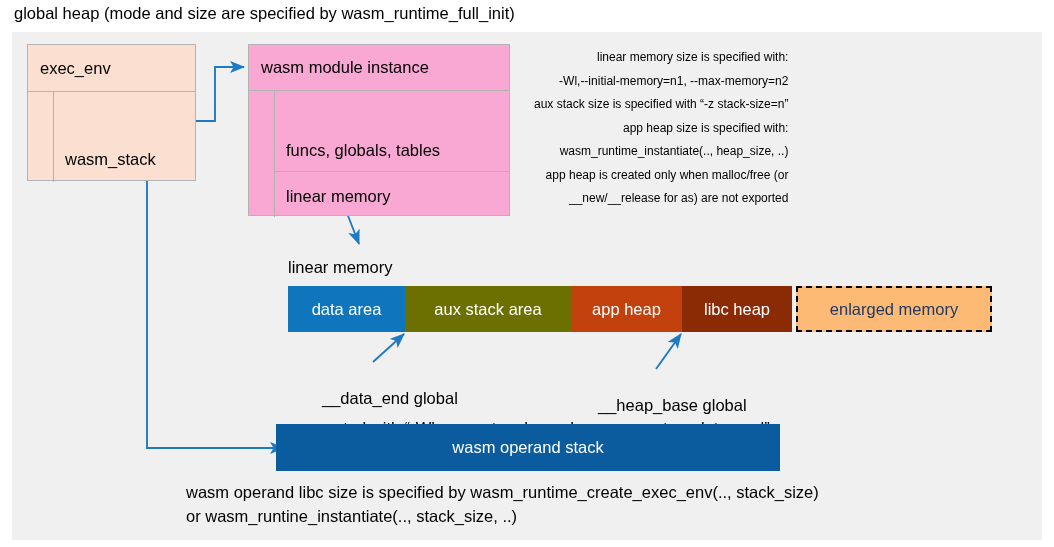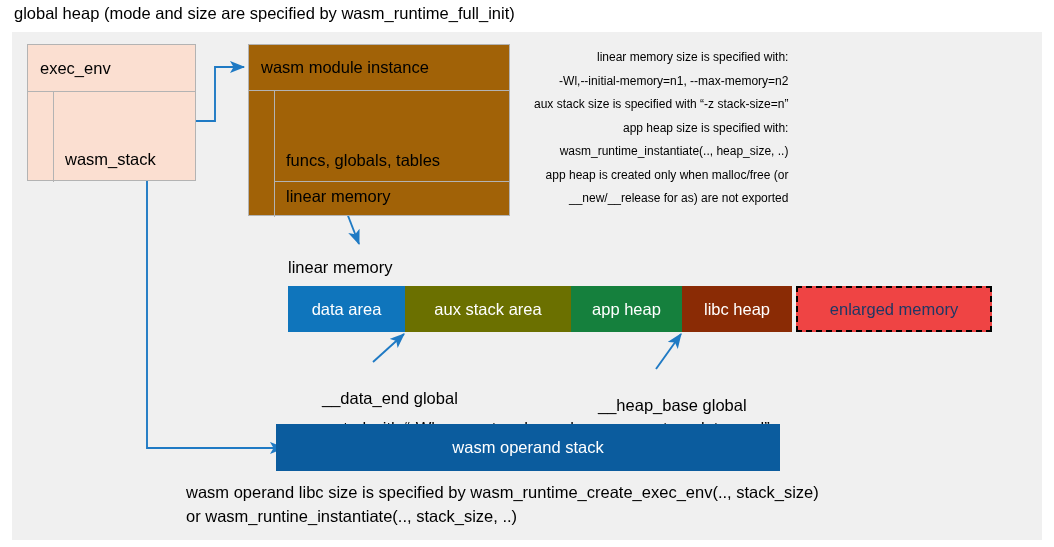--- a/index.html
+++ b/index.html
@@ -29,21 +29,21 @@
     background: #f0f0f0;
   }
 
   
   .box {
     position: absolute;
     box-sizing: border-box;
     border: 1px solid #b3b3b3;
   }
   .box-exec { background: #fbdfd1; }
-  .box-mod  { background: #a16207; }
+  .box-mod  { background: #f9a8d4; }
 
   .box-header {
     position: absolute;
     box-sizing: border-box;
     left: 0; top: 0; right: 0;
     display: flex; align-items: center;
     padding-left: 12px;
     font-size: 16.5px;
     border-bottom: 1px solid #b3b3b3;
   }
@@ -85,21 +85,21 @@
   .seg {
     position: absolute;
     box-sizing: border-box;
     height: 100%;
     display: flex; align-items: center; justify-content: center;
     color: #ffffff;
     font-size: 16.5px;
     white-space: nowrap;
   }
   .seg.enlarged {
-    background: #ef4444;
+    background: #fdba74;
     color: #1f3864;
     border: 2.5px dashed #000000;
   }
 
   .opstack {
     position: absolute;
     display: flex; align-items: center; justify-content: center;
     color: #ffffff;
     font-size: 16.5px;
     white-space: nowrap;
@@ -149,38 +149,38 @@
 
     <div class="box box-exec" style="left:15px; top:12px; width:169px; height:137px;">
       <div class="box-header" style="height:47px;">exec_env</div>
       <div class="box-gutter" style="top:47px; height:90px;"></div>
       <div class="box-row last" style="top:92px; height:45px;">wasm_stack</div>
     </div>
 
     <div class="box box-mod" style="left:236px; top:12px; width:262px; height:172px;">
       <div class="box-header" style="height:46px;">wasm module instance</div>
       <div class="box-gutter" style="top:46px; height:126px;"></div>
-      <div class="box-row" style="top:95px; height:42px;">funcs, globals, tables</div>
+      <div class="box-row" style="top:85px; height:42px;">funcs, globals, tables</div>
       <div class="box-row last" style="top:130px; height:42px;">linear memory</div>
     </div>
 
     <div class="note" style="left:522px; top:14px;"><span>linear memory size is specified with:</span>
 <span>    -Wl,--initial-memory=n1, --max-memory=n2</span>
 <span>aux stack size is specified with “-z stack-size=n”</span>
 <span>app heap size is specified with:</span>
 <span>    wasm_runtime_instantiate(.., heap_size, ..)</span>
 <span>app heap is created only when malloc/free (or</span>
 <span>__new/__release for as) are not exported</span></div>
 
     <div class="lm-label" style="left:276px; top:226px;">linear memory</div>
 
     <div class="mem-bar" style="left:276px; top:254px; width:704px; height:46px;">
       <div class="seg" style="left:0px; width:117px; background:#0f75bc;">data area</div>
       <div class="seg" style="left:117px; width:166px; background:#6b7000;">aux stack area</div>
-      <div class="seg" style="left:283px; width:111px; background:#15803d;">app heap</div>
+      <div class="seg" style="left:283px; width:111px; background:#c2410c;">app heap</div>
       <div class="seg" style="left:394px; width:110px; background:#8a2b05;">libc heap</div>
       <div class="seg enlarged" style="left:508px; width:196px;">enlarged memory</div>
     </div>
 
     <div class="caption" style="left:310px; top:354px;">__data_end global</div>
     <div class="caption" style="left:586px; top:361px;">__heap_base global</div>
     <div class="caption" style="left:290px; top:384px;">exported with “-Wl,--export=__heap_base,--export=__data_end”</div>
 
     <div class="opstack" style="left:264px; top:392px; width:504px; height:47px; background:#0b5c9e;">wasm operand stack</div>
 

